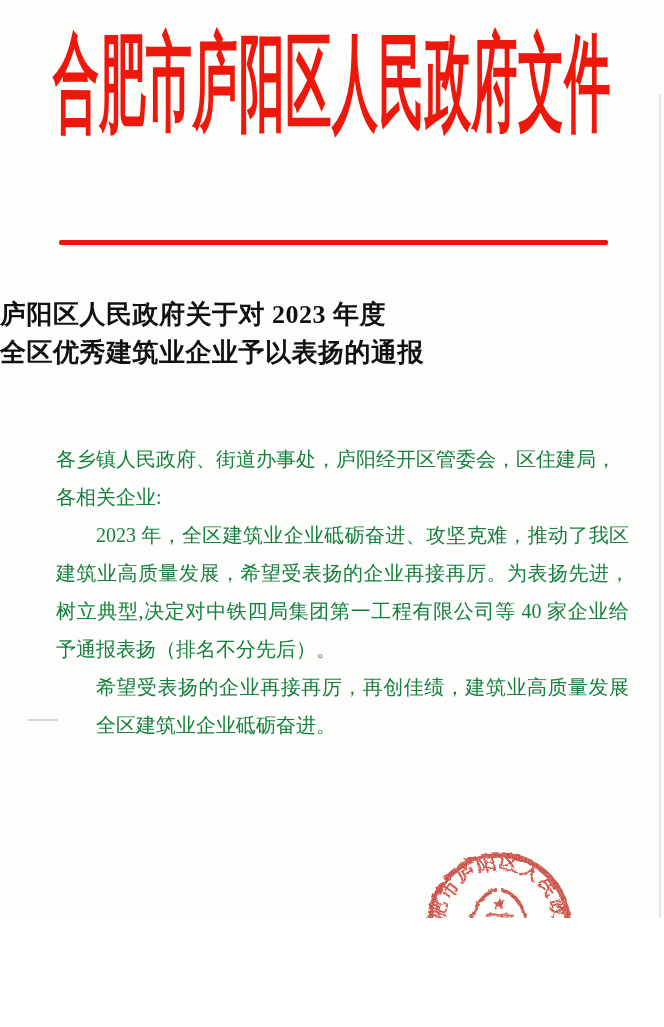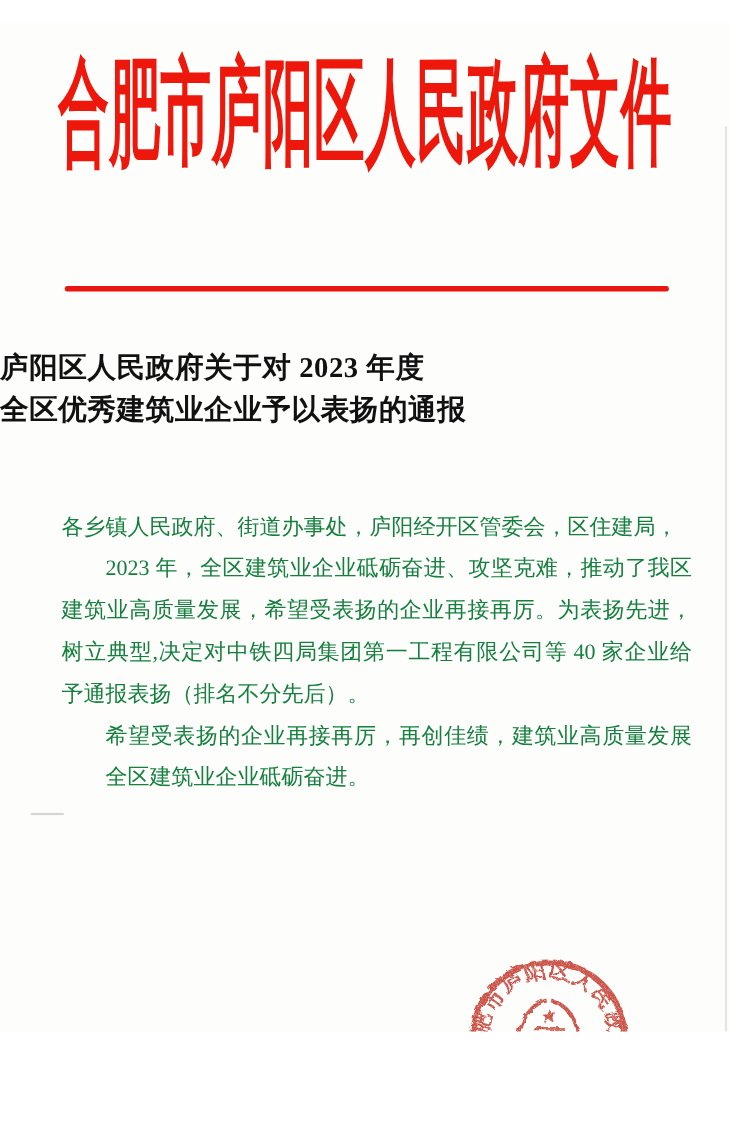--- a/index.html
+++ b/index.html
@@ -2,21 +2,20 @@
 <html><head>
 <meta charset="utf-8">
 <style>
   html,body{margin:0;padding:0;background:#ffffff;}
   .page{
     position:relative;
     width:664px;height:918px;
     background:#fdfdfc;
     overflow:hidden;
     font-family:"Liberation Serif","DejaVu Serif",serif;
-    margin-top:20px;
   }
   
   .redhead-wrap{
     position:absolute;left:0;top:84px;width:664px;height:0;
     display:flex;justify-content:center;align-items:center;
   }
   .redhead{
     font-size:46px;line-height:46px;font-weight:900;
     color:#ee170b;letter-spacing:0.5px;white-space:nowrap;
     transform:scaleY(2.3);transform-origin:center;
@@ -78,20 +77,21 @@
 
   <div class="red-rule"></div>
 
   <div class="title">
     <div>庐阳区人民政府关于对 2023 年度</div>
     <div>全区优秀建筑业企业予以表扬的通报</div>
   </div>
 
   <div class="body">
     <div class="bline">各乡镇人民政府、街道办事处，庐阳经开区管委会，区住建局，</div>
+    <div class="bline">各相关企业:</div>
     <div class="bline indent stretch">2023 年，全区建筑业企业砥砺奋进、攻坚克难，推动了我区</div>
     <div class="bline stretch tight">建筑业高质量发展，希望受表扬的企业再接再厉。为表扬先进，</div>
     <div class="bline stretch">树立典型,决定对中铁四局集团第一工程有限公司等 40 家企业给</div>
     <div class="bline">予通报表扬（排名不分先后）。</div>
     <div class="bline indent stretch">希望受表扬的企业再接再厉，再创佳绩，建筑业高质量发展</div>
     <div class="bline indent">全区建筑业企业砥砺奋进。</div>
   </div>
 
   <div class="date">2024 年 6 月 6 日</div>
 

